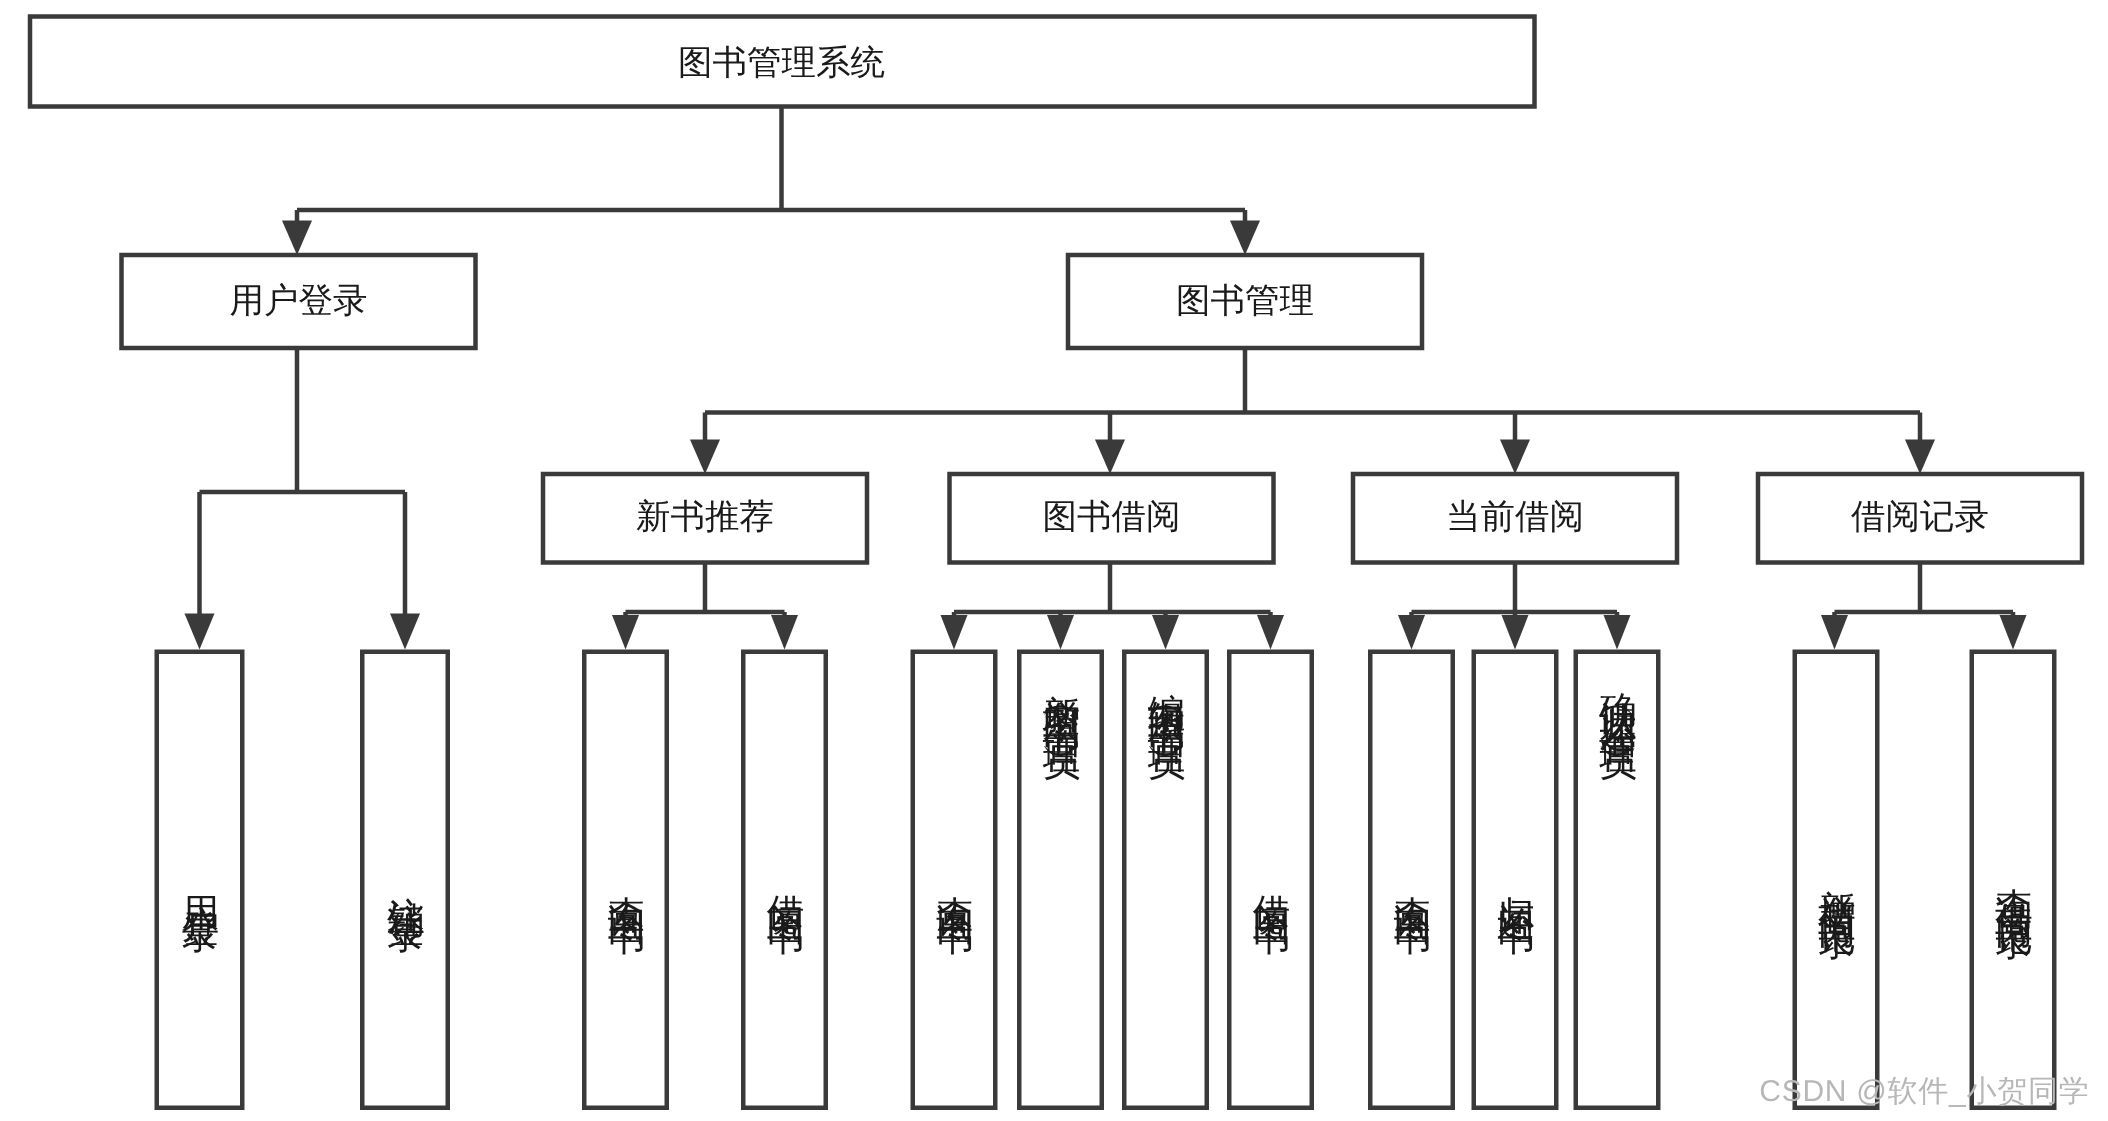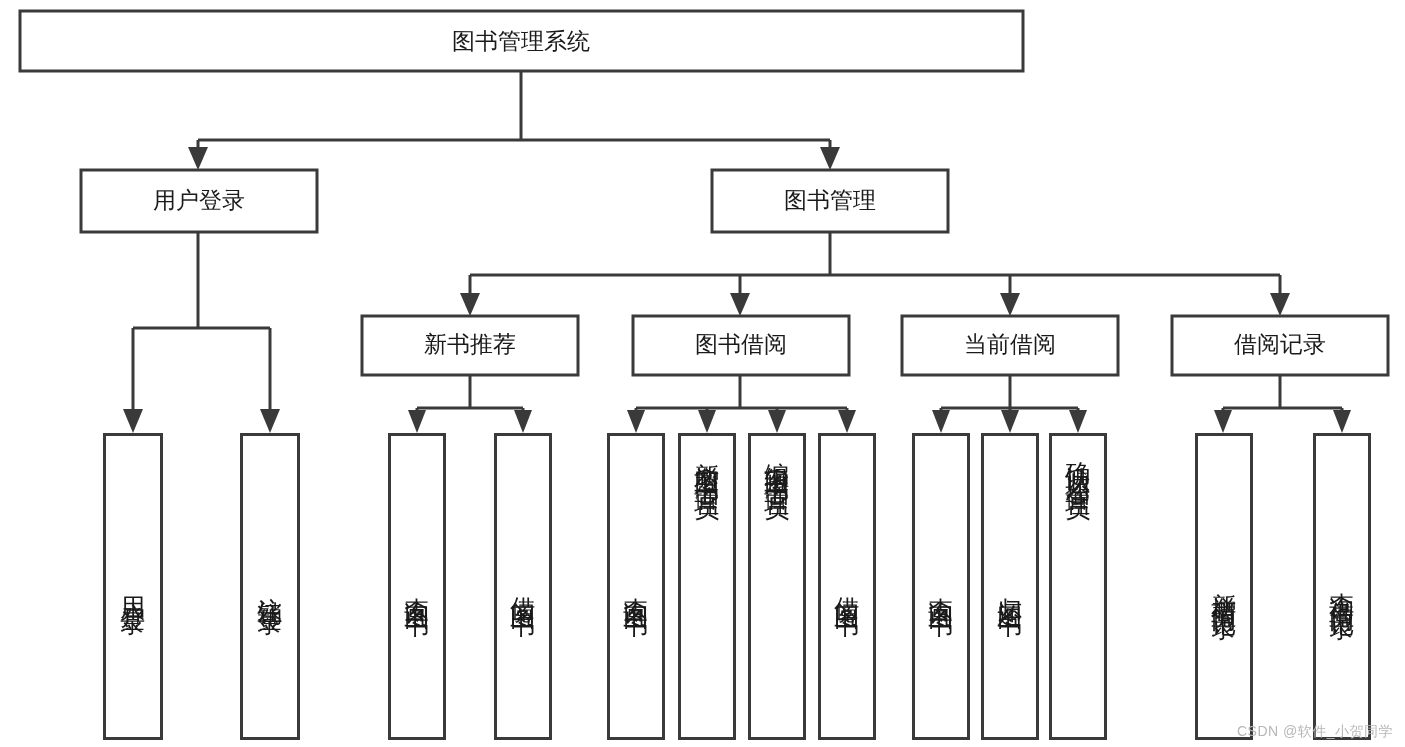--- a/index.html
+++ b/index.html
@@ -45,21 +45,21 @@
     font-size: 23px;
     fill: #1a1a1a;
     text-anchor: middle;
     dominant-baseline: middle;
   }
   .watermark {
     position: absolute;
     right: 12px;
     bottom: 6px;
     font-family: "Liberation Sans", "DejaVu Sans", sans-serif;
-    font-size: 14px;
+    font-size: 20px;
     color: #b7b7b7;
     letter-spacing: 0.5px;
     white-space: nowrap;
     pointer-events: none;
   }
   .vnode {
     position: absolute;
     box-sizing: border-box;
     background: #ffffff;
     border: 3px solid #3a3a3a;

